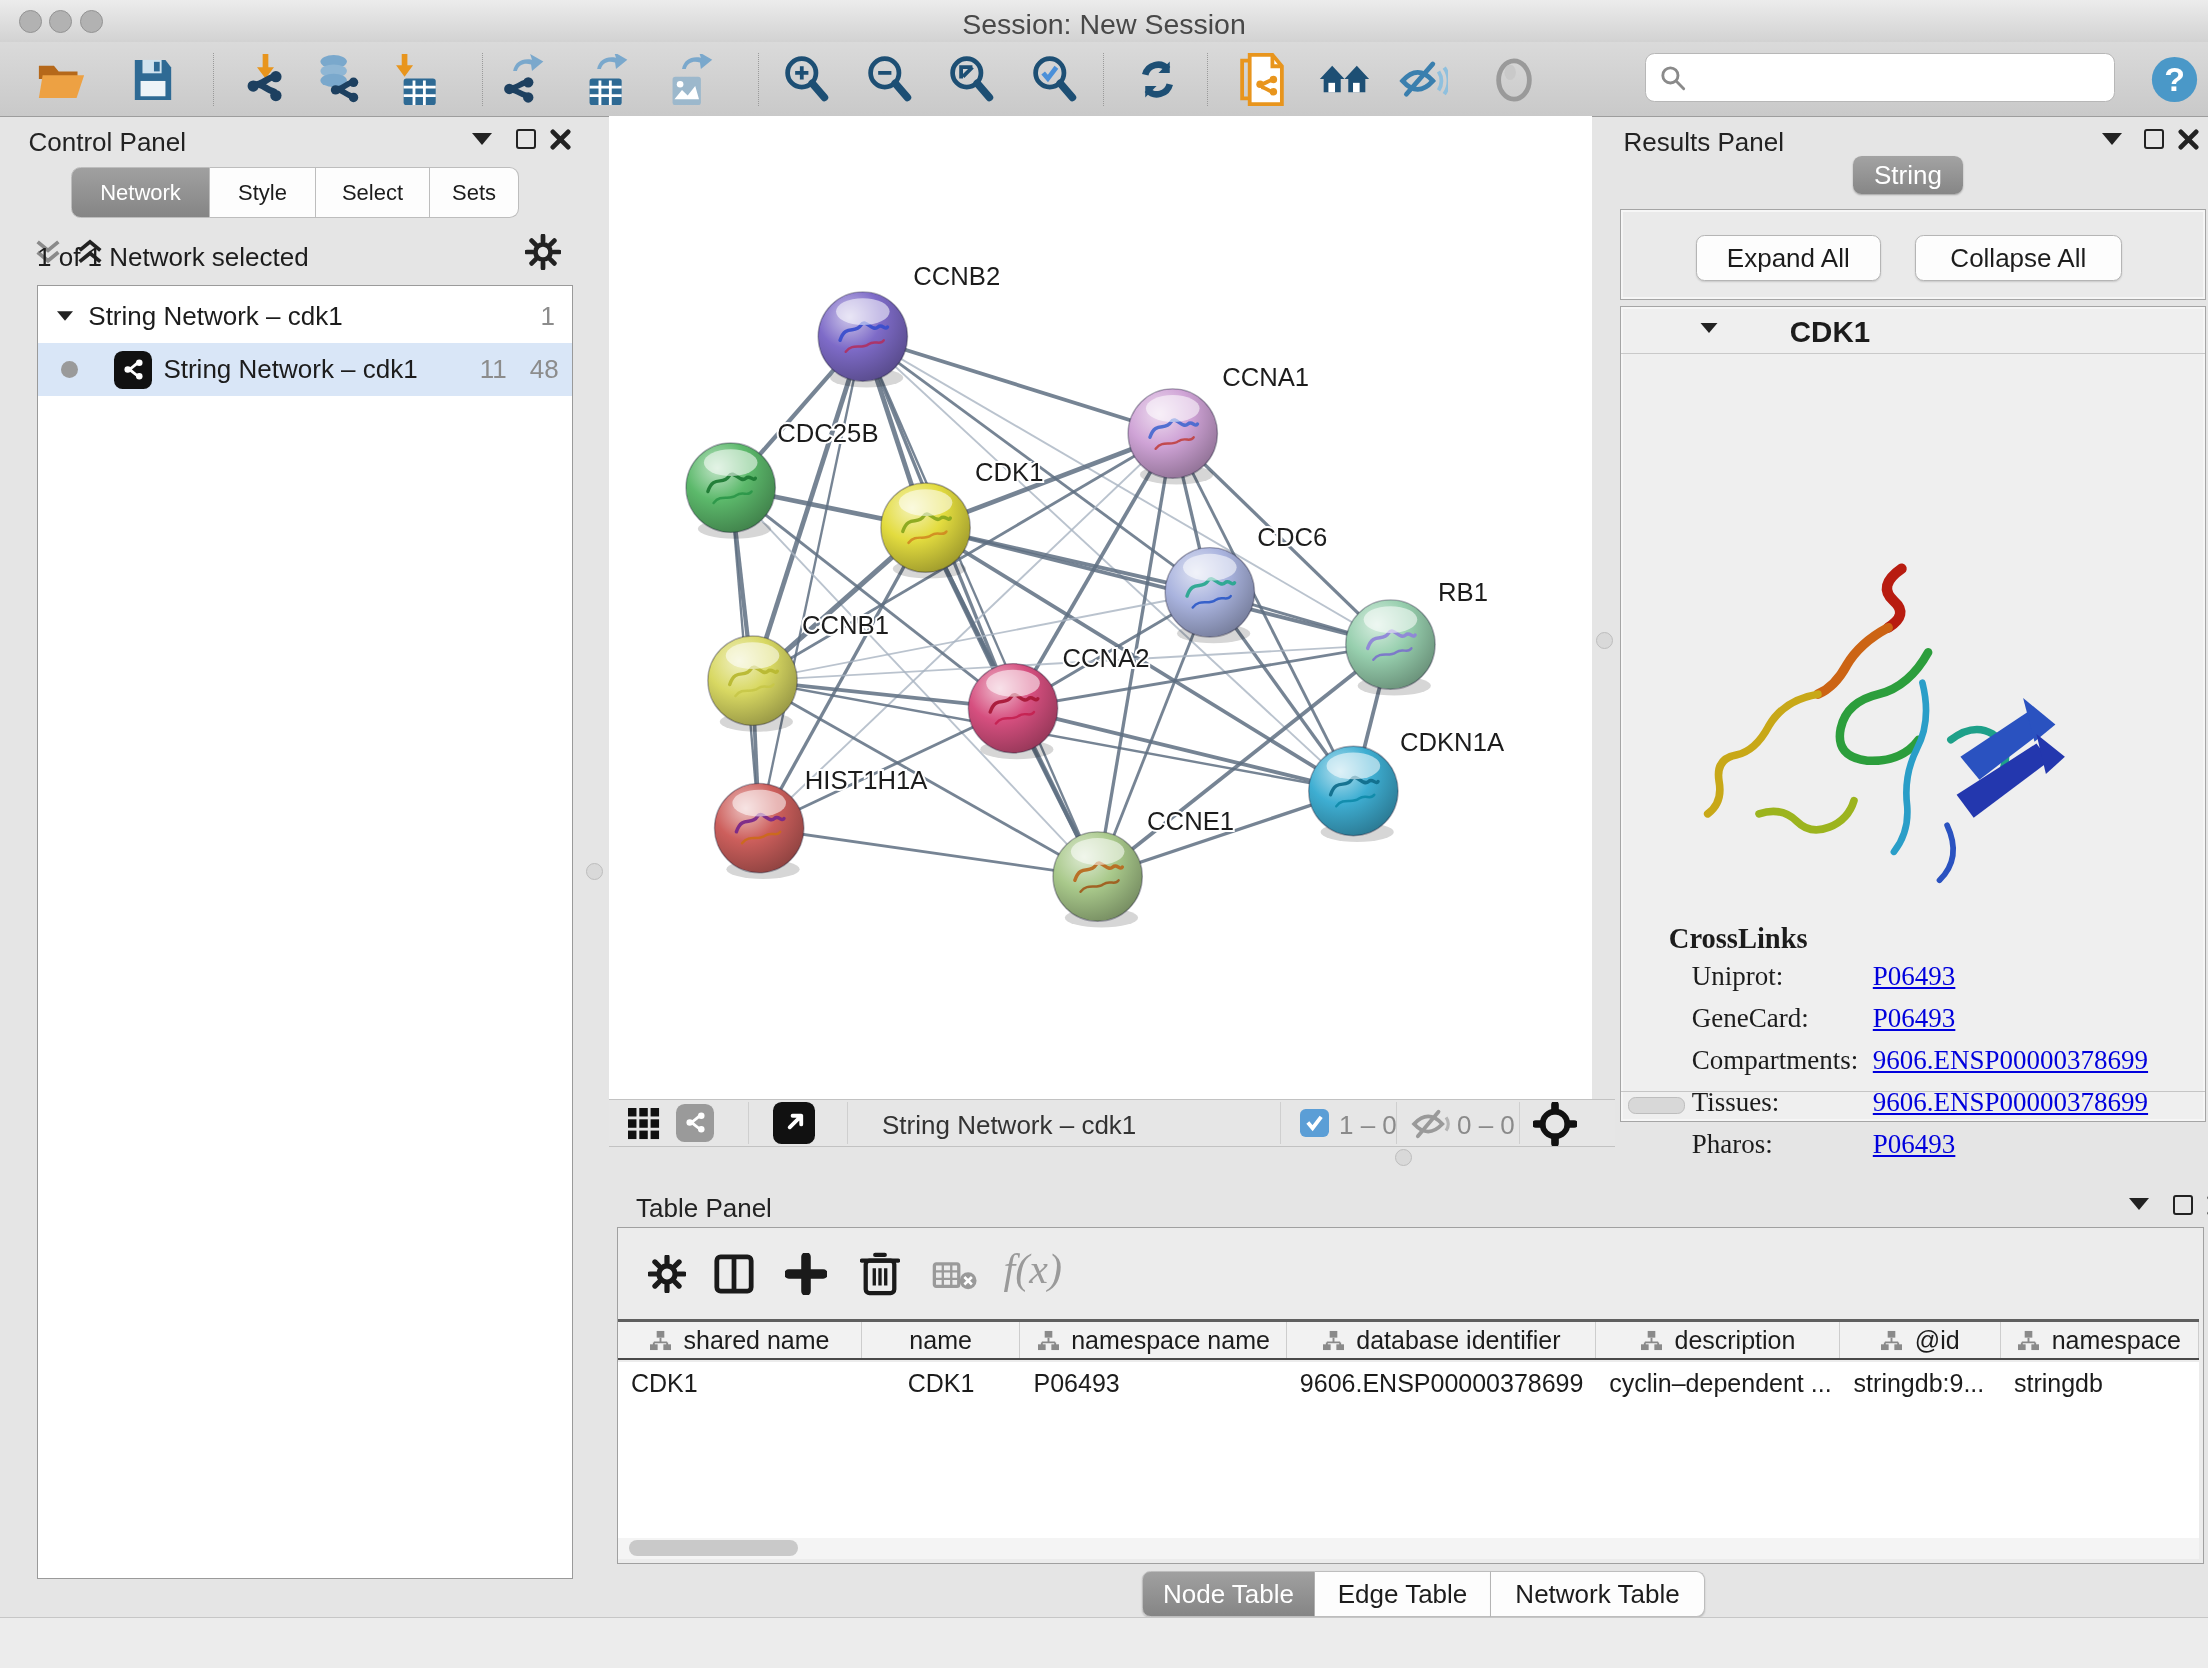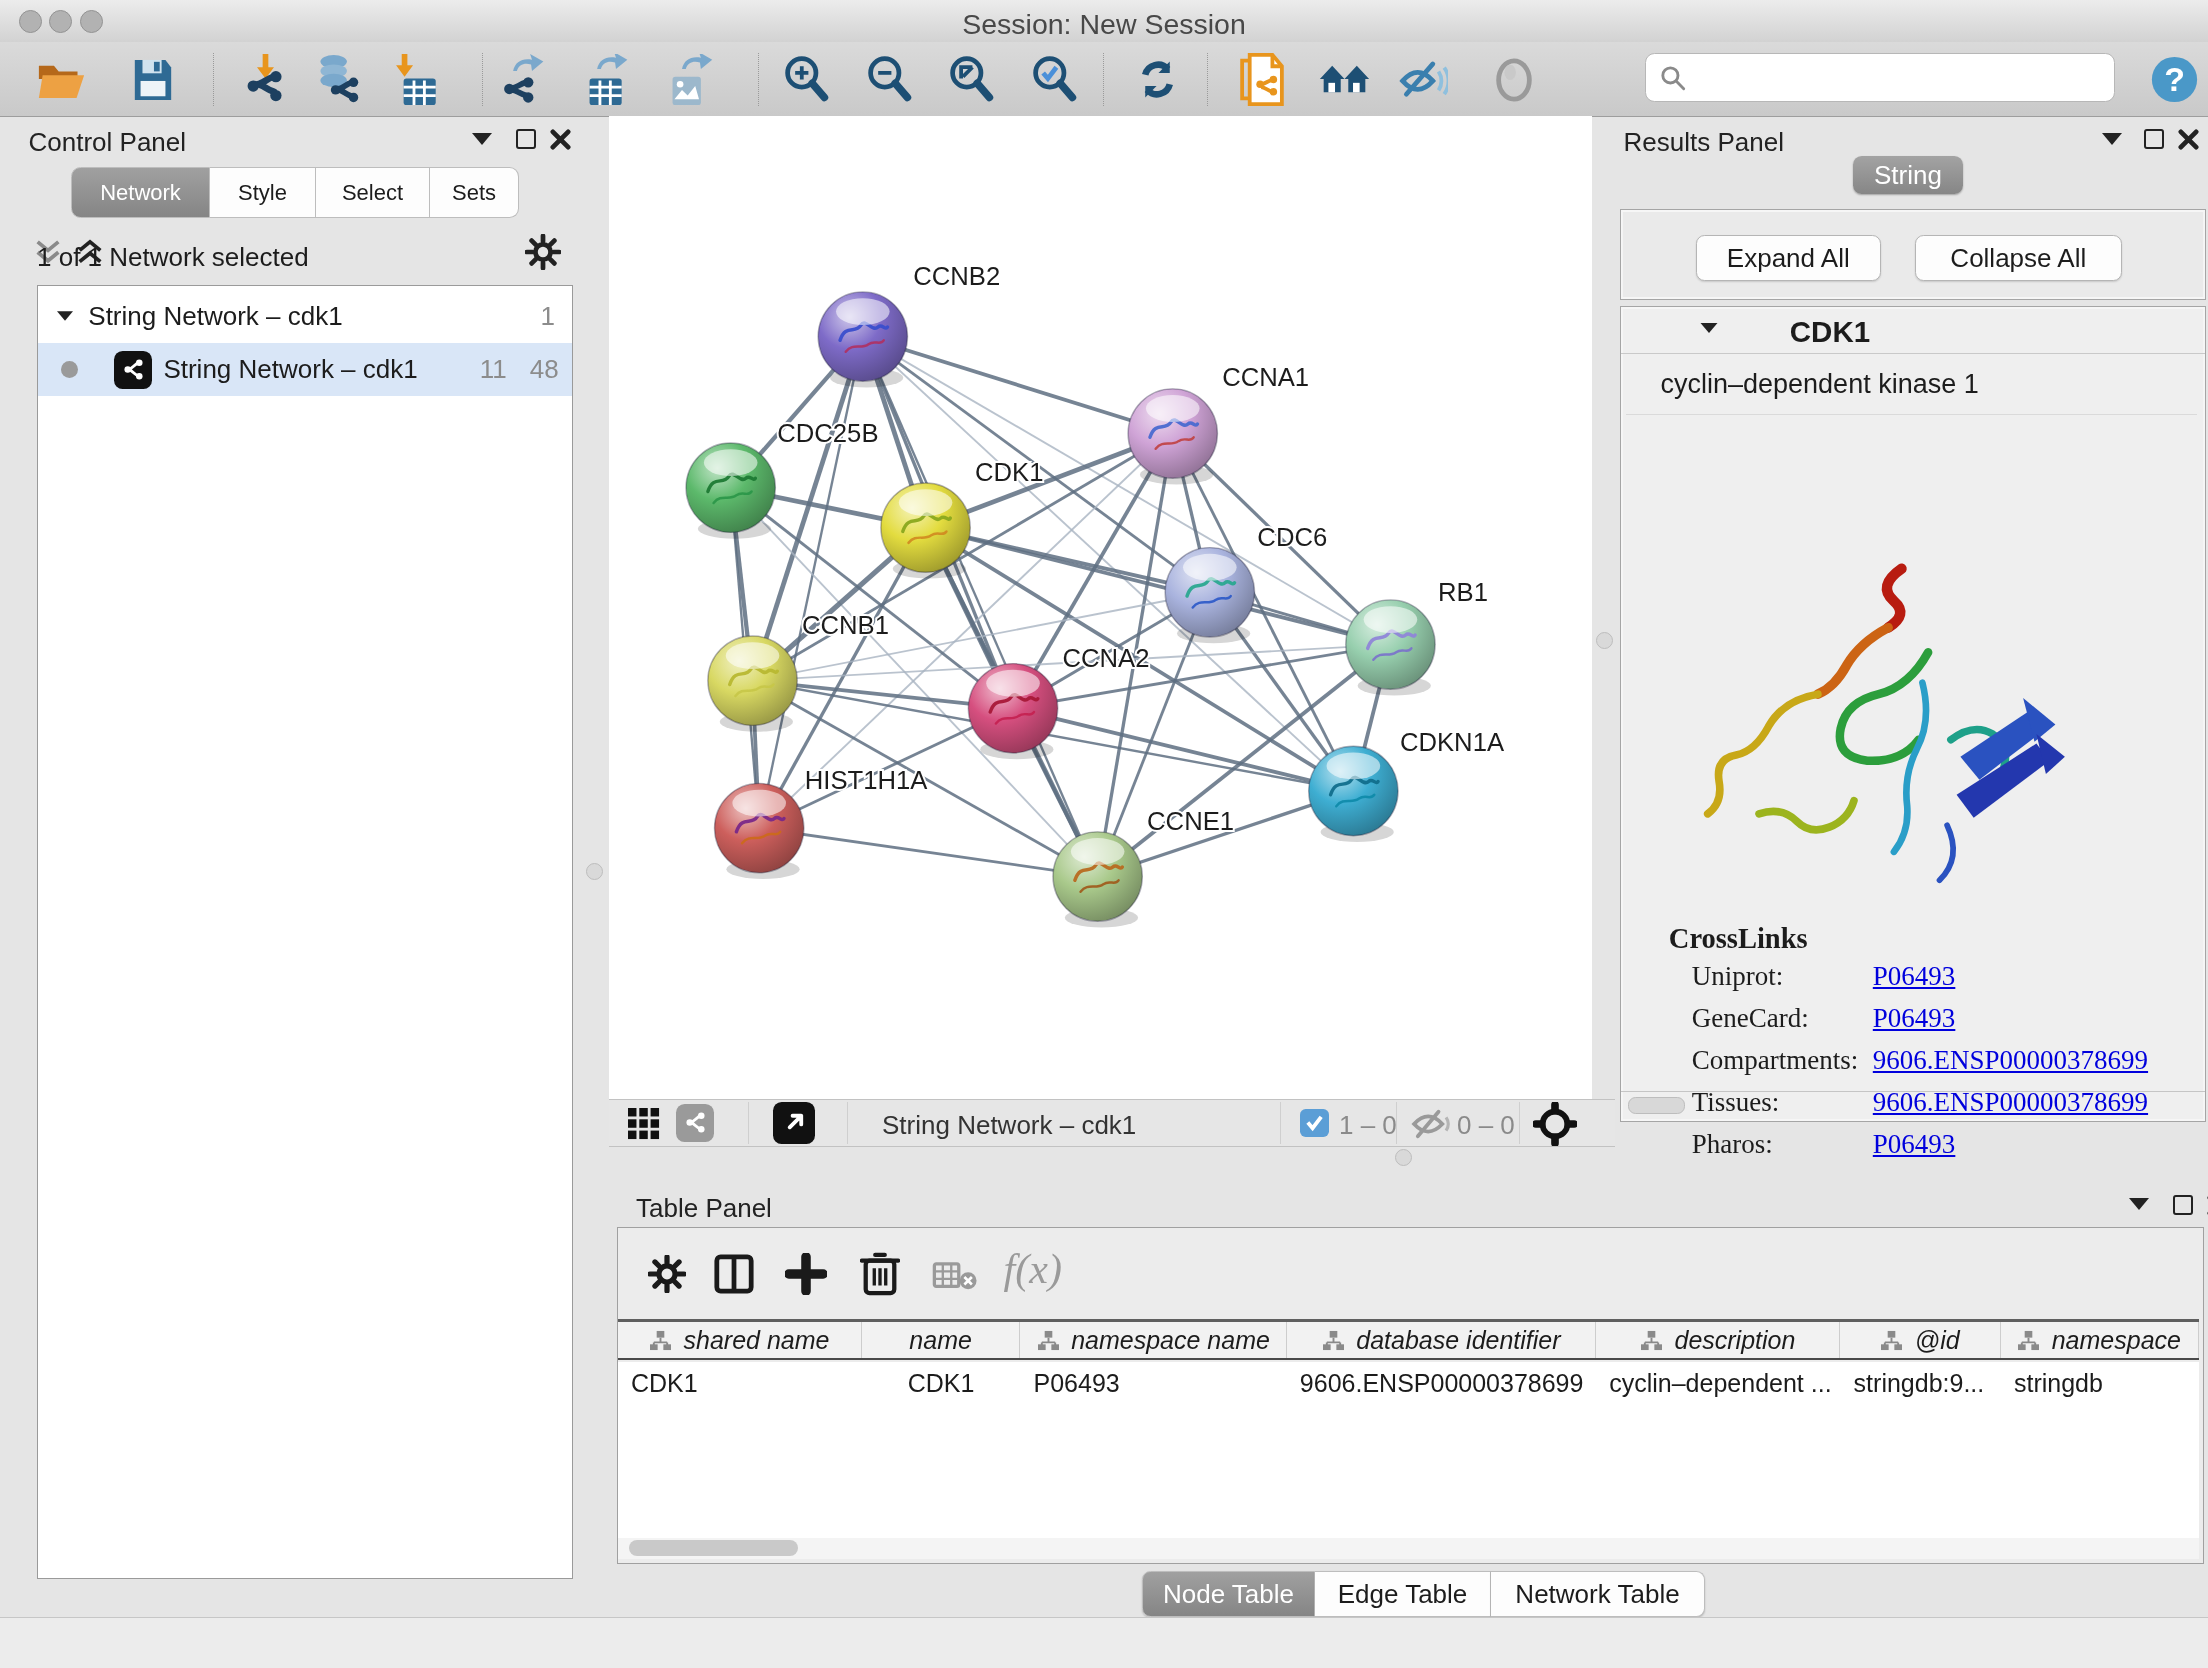--- a/index.html
+++ b/index.html
@@ -52,21 +52,21 @@
        justify-content:center;font-size:26px;box-shadow:0 1px 1.9px rgba(0,0,0,.15);}
   .serif{font-family:"Liberation Serif",serif;}
   .xrow{position:absolute;font-size:27px;}
   .xrow a{color:#0000dd;}
   .minitab{height:38px;padding:0 21px;border-radius:8.6px;display:flex;align-items:center;justify-content:center;
       font-size:26px;background:linear-gradient(#a3a3a3,#868686);color:#fff;box-shadow:0 1px 1.9px rgba(0,0,0,.3);}
   
   .tblbox{background:#ececec;border:1.9px solid #a0a0a0;}
   .thead{position:absolute;display:flex;background:#f2f2f2;border-top:3.8px solid #5f5f5f;border-bottom:2.9px solid #4a4a4a;}
   .th{height:36px;display:flex;align-items:center;justify-content:center;gap:11.4px;font-size:25px;
-      border-right:1.9px solid #cdcdcd;box-sizing:border-box;overflow:hidden;white-space:nowrap;font-style:italic;}
+      border-right:1.9px solid #cdcdcd;box-sizing:border-box;overflow:hidden;white-space:nowrap;}
   .trow{position:absolute;display:flex;background:#fff;}
   .td{height:42px;display:flex;align-items:center;font-size:25px;box-sizing:border-box;overflow:hidden;white-space:nowrap;}
   .scrollthumb{background:#c9c9c9;border-radius:8.6px;}
   .btab{height:44px;display:flex;align-items:center;justify-content:center;font-size:26px;background:#fdfdfd;
      border:1px solid #bdbdbd;border-left:none;box-shadow:0 1px 1.9px rgba(0,0,0,.2);}
   .btab.first{border-left:1px solid #bdbdbd;border-radius:8.6px 0 0 8.6px;}
   .btab.last{border-radius:0 8.6px 8.6px 0;}
   .btab.sel{background:linear-gradient(#a0a0a0,#858585);color:#fff;}
   
   .statusbar{left:0;top:1617px;width:2208px;height:51px;background:#ececec;border-top:1.9px solid #c6c6c6;}
@@ -563,23 +563,20 @@
 
     <div class="abs rbox" style="left:4.8px;top:93px;width:584px;height:89px;">
       <div class="abs btn" style="left:75px;top:25px;width:183px;height:44px;">Expand All</div>
       <div class="abs btn" style="left:294px;top:25px;width:205px;height:44px;">Collapse All</div>
     </div>
 
     <div class="abs rbox" style="left:4.8px;top:190px;width:584px;height:814px;background:#efefef;">
       <div class="abs" style="left:0;top:0;width:100%;height:46px;border-bottom:1.9px solid #c9c9c9;">
         <span class="tri abs" style="left:78px;top:15px;transform:scale(.85);"></span>
         <span class="abs" style="left:169px;top:7.6px;font-size:29.5px;font-weight:bold;">CDK1</span>
-      </div>
-      <div class="abs" style="left:5.7px;top:48px;width:571px;height:59px;border-bottom:1.9px solid #dadada;display:flex;align-items:center;">
-        <span style="margin-left:34px;font-size:27px;">cyclin–dependent kinase 1</span>
       </div>
 
       <svg class="abs" style="left:81px;top:233px;" width="380" height="371" viewBox="0 0 400 390">
         <g fill="none" stroke-linecap="round">
           <path d="M210 30 q-26 18 -8 34 q16 14 -6 28" stroke="#b81c10" stroke-width="11"></path>
           <path d="M196 92 q-30 16 -44 40 q-12 22 -30 30" stroke="#cc6414" stroke-width="10"></path>
           <path d="M122 162 q-36 6 -52 34 q-14 26 -34 30 q-22 4 -18 28 q4 22 -12 34" stroke="#c8a818" stroke-width="8"></path>
           <path d="M60 288 q24 -8 40 8 q14 14 34 6 q20 -8 26 -28" stroke="#9cb41e" stroke-width="8"></path>
           <path d="M238 118 q-20 36 -52 44 q-34 8 -40 36 q-6 30 28 34 q36 2 54 -22" stroke="#2c9e3c" stroke-width="9"></path>
           <path d="M262 210 q24 -18 44 -6 q18 12 12 34" stroke="#1ea089" stroke-width="8"></path>

